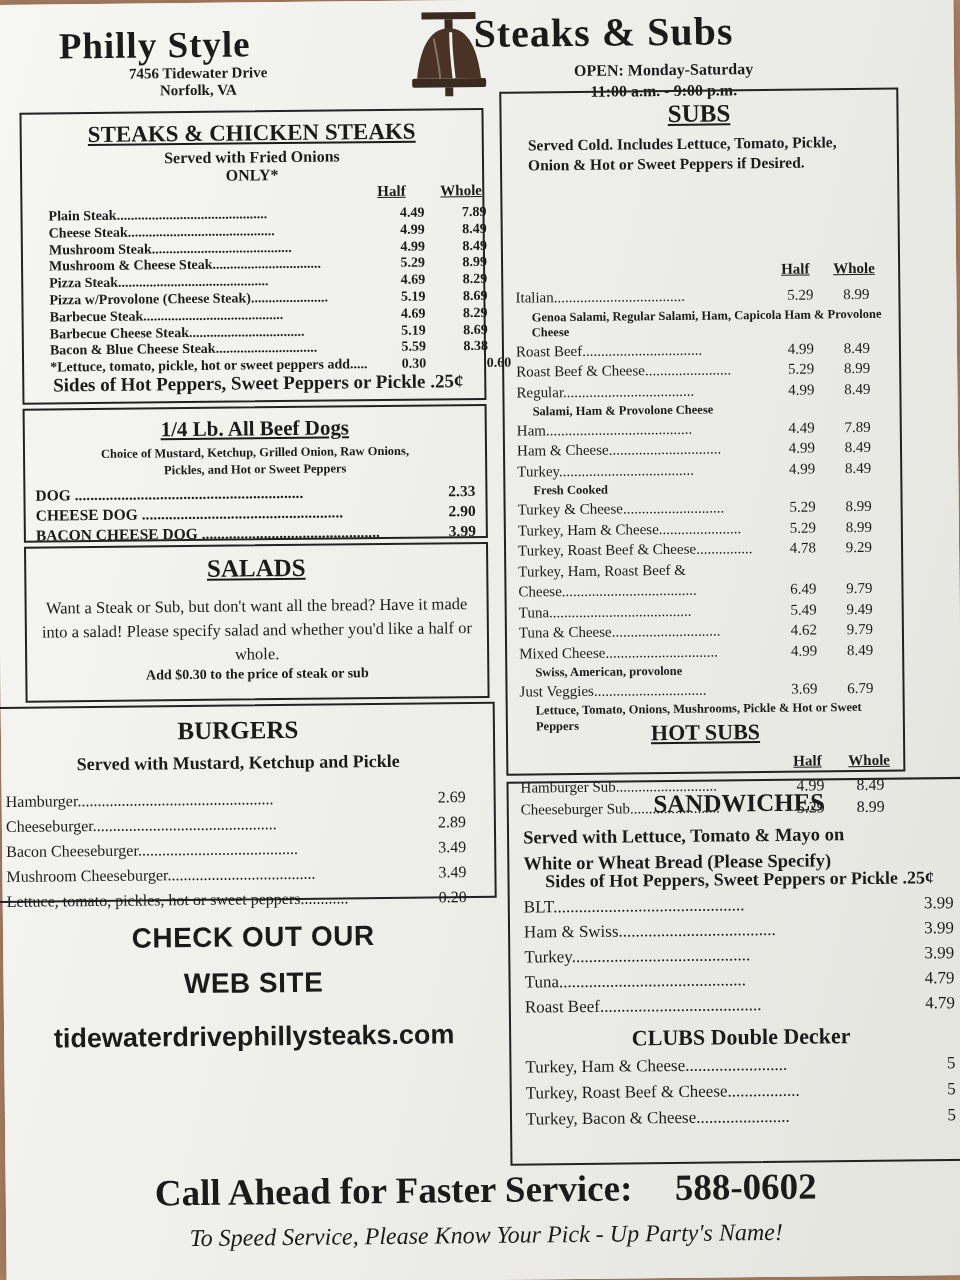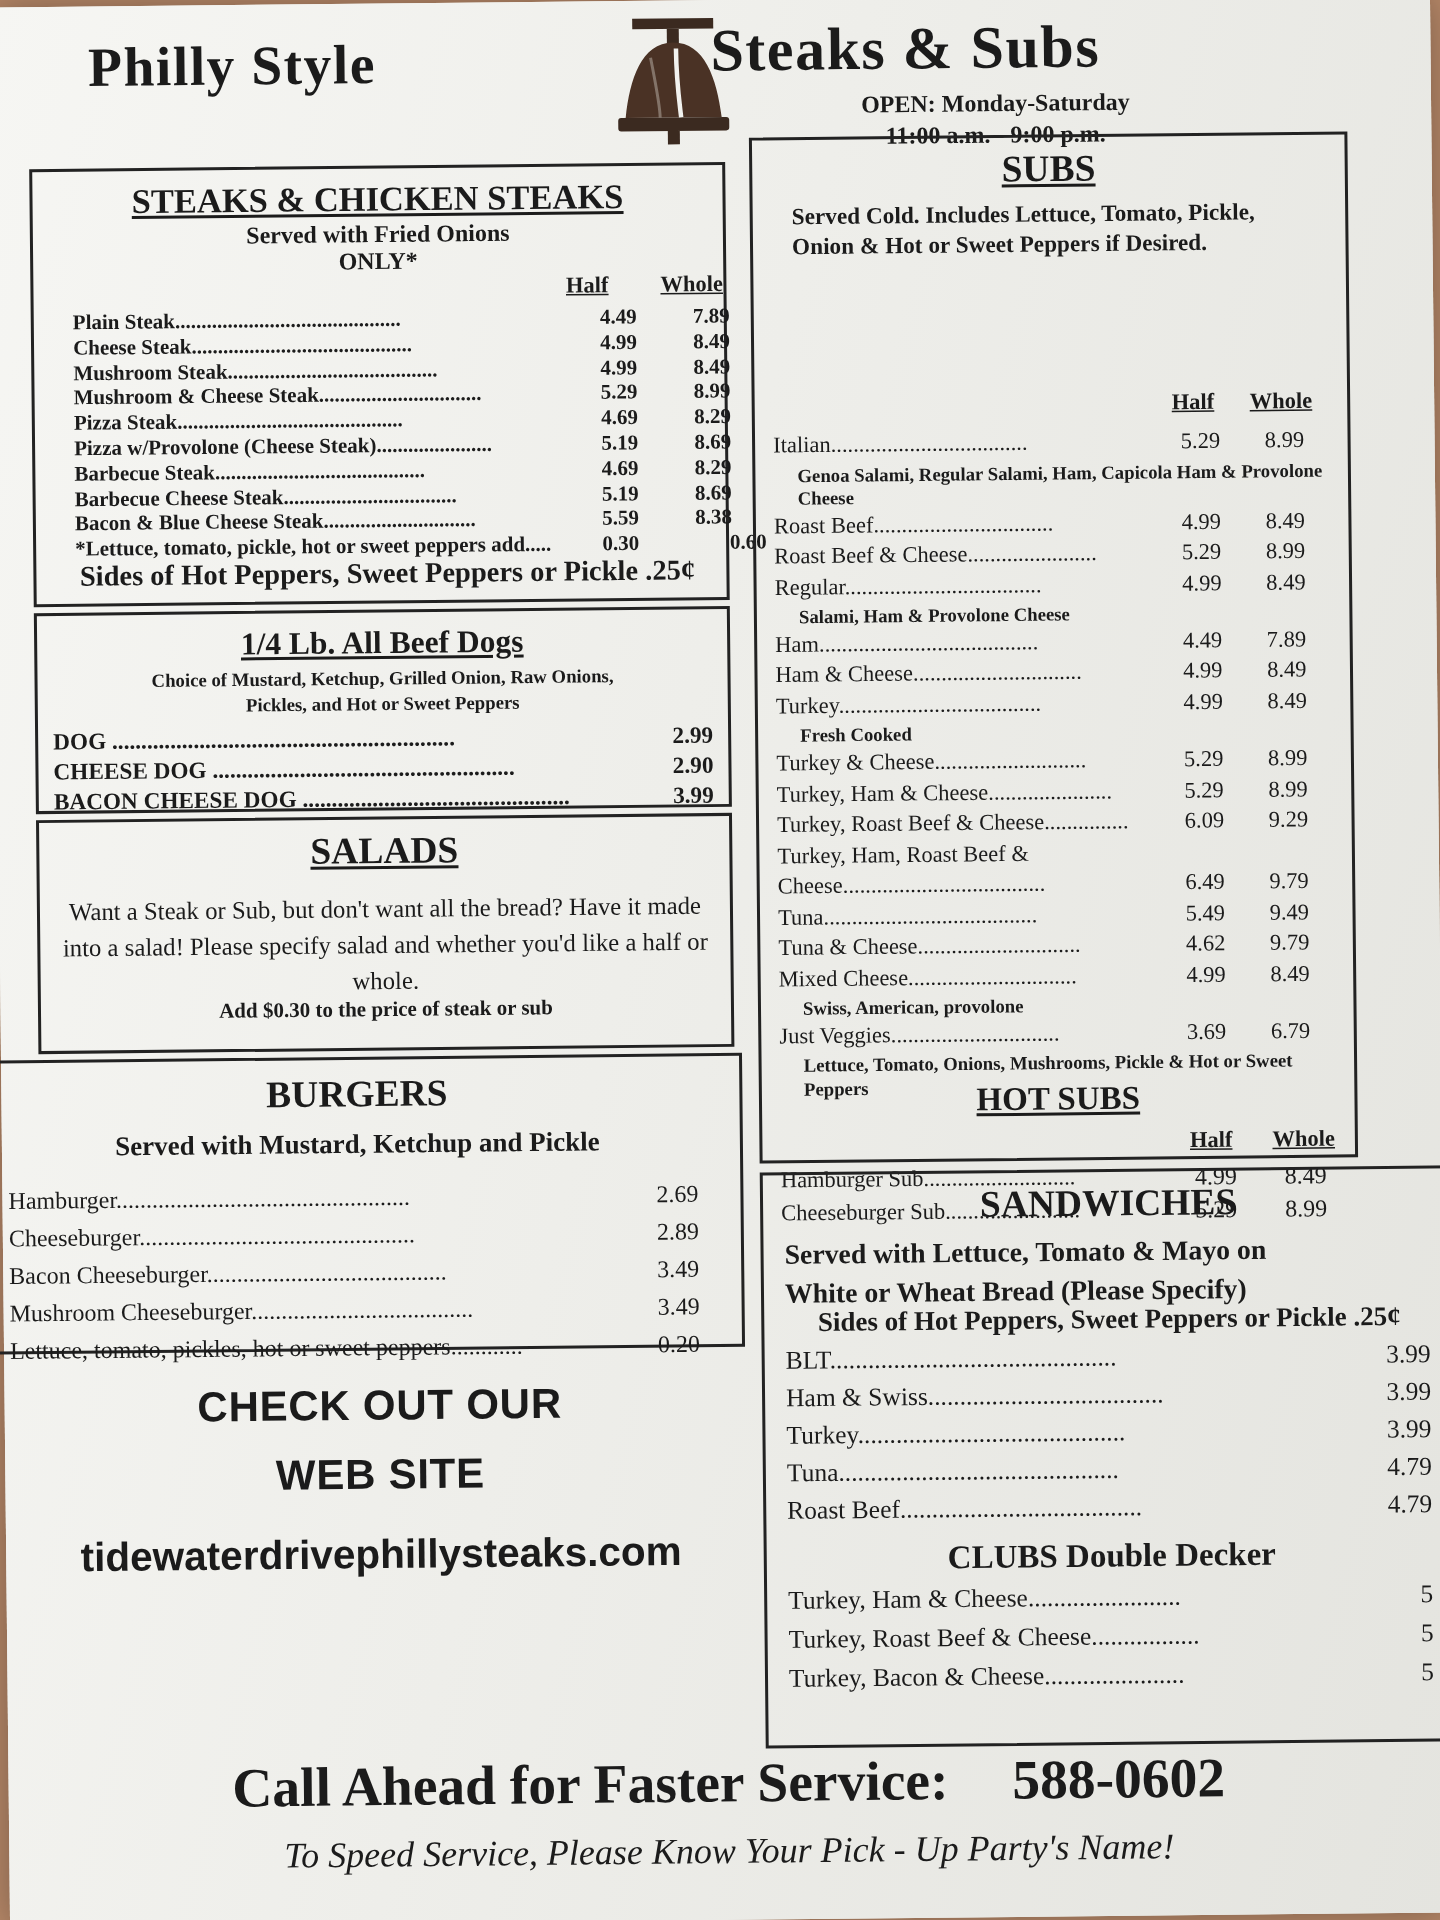--- a/index.html
+++ b/index.html
@@ -120,20 +120,24 @@
 </head>
 <body>
 
 <div id="page">
 <div id="paper-inner">
 <div class="menu">
 
   <div class="header">
     <div class="logo-left">Philly Style</div>
     <div class="logo-right">Steaks &amp; Subs</div>
+    <div class="addr">
+      <div>7456 Tidewater Drive</div>
+      <div>Norfolk, VA</div>
+    </div>
     <div class="hours">
       <div>OPEN:  Monday-Saturday</div>
       <div>11:00 a.m. - 9:00 p.m.</div>
     </div>
     <svg class="bell" viewBox="0 0 90 92">
       <rect x="18" y="4" width="54" height="7" fill="#3b2a20"></rect>
       <path d="M41 11 h8 v10 h-8z" fill="#3b2a20"></path>
       <path d="M45 20 C24 20 16 44 13 70 h64 C74 44 66 20 45 20 z" fill="#4a3225"></path>
       <rect x="8" y="70" width="74" height="9" rx="2" fill="#3b2a20"></rect>
       <rect x="41" y="79" width="8" height="9" fill="#3b2a20"></rect>
@@ -205,21 +209,21 @@
 
   <div class="box" id="dogs">
     <div class="t">1/4 Lb. All Beef Dogs</div>
     <div class="choice">
       <div>Choice of Mustard, Ketchup, Grilled Onion, Raw Onions,</div>
       <div>Pickles, and Hot or Sweet Peppers</div>
     </div>
     <div class="lines" id="dogs-lines">
             <div class="row">
               <span class="nm">DOG ...........................................................</span>
-              <span class="pr">2.99</span>
+              <span class="pr">2.33</span>
             </div>
             <div class="row">
               <span class="nm">CHEESE DOG ....................................................</span>
               <span class="pr">2.90</span>
             </div>
             <div class="row">
               <span class="nm">BACON CHEESE DOG ..............................................</span>
               <span class="pr">3.99</span>
             </div>
           </div>
@@ -313,21 +317,21 @@
               <span class="h" style="left: 252px;">5.29</span>
               <span class="w" style="left: 308px;">8.99</span>
             </div>
             <div class="row">
               <span class="nm">Turkey, Ham &amp; Cheese......................</span>
               <span class="h" style="left: 252px;">5.29</span>
               <span class="w" style="left: 308px;">8.99</span>
             </div>
             <div class="row">
               <span class="nm">Turkey, Roast Beef &amp; Cheese...............</span>
-              <span class="h" style="left: 252px;">6.09</span>
+              <span class="h" style="left: 252px;">4.78</span>
               <span class="w" style="left: 308px;">9.29</span>
             </div>
             <div class="row">
               <span class="nm">Turkey, Ham, Roast Beef &amp;</span>
               <span class="h" style="left: 252px;"></span>
               <span class="w" style="left: 308px;"></span>
             </div>
             <div class="row">
               <span class="nm">Cheese....................................</span>
               <span class="h" style="left: 252px;">6.49</span>

